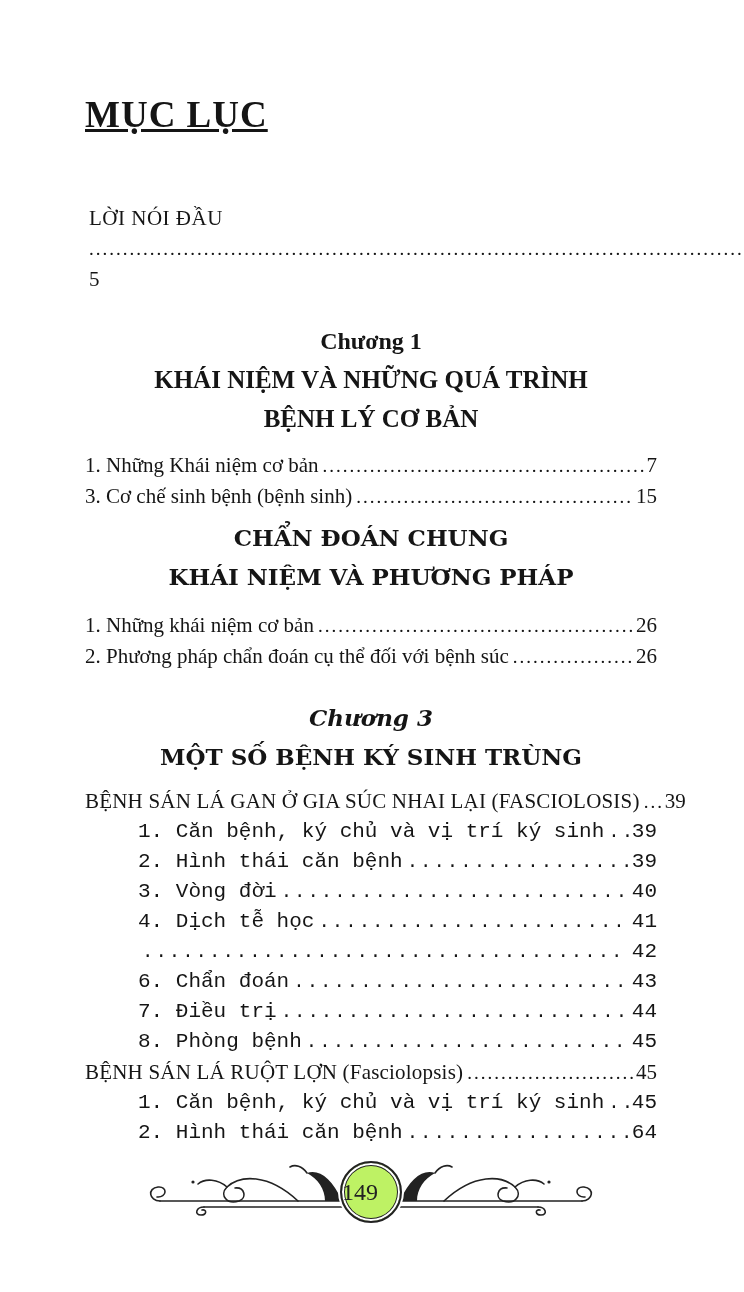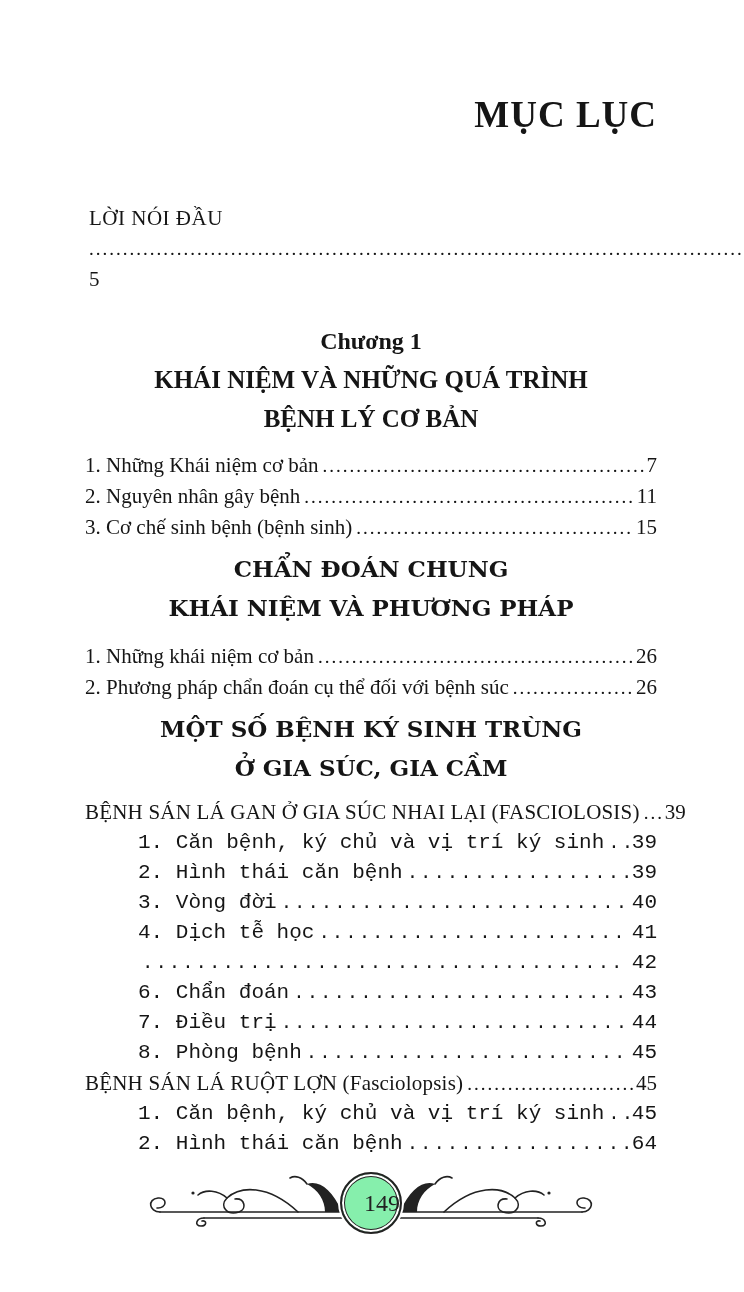--- a/index.html
+++ b/index.html
@@ -5,22 +5,22 @@
   html,body{margin:0;padding:0;}
   body{
     width:744px;height:1292px;background:#ffffff;color:#151515;
     font-family:"Liberation Serif", serif;
     -webkit-font-smoothing:antialiased;
   }
   .page{position:relative;width:744px;height:1292px;overflow:hidden;background:#fff;}
   .content{margin:0 87px 0 85px;}
 
   .doc-title{
-    margin:95px 0 0 0;text-align:right;font-weight:bold;
-    font-size:37px;line-height:40px;letter-spacing:1px;
+    margin:95px 0 0 0;text-align:left;font-weight:bold;
+    font-size:37px;line-height:40px;letter-spacing:1px;text-decoration:underline;
   }
 
   .row{display:flex;align-items:baseline;font-size:21px;line-height:30px;}
   .row .lbl{white-space:nowrap;flex:0 0 auto;}
   .row .leader{flex:1 1 auto;overflow:hidden;white-space:nowrap;min-width:18px;margin:0 3px 0 4px;}
   .row .leader::after{
     content:"......................................................................................................................................................................";
     letter-spacing:2px;font-size:19px;
   }
   .row .pg{flex:0 0 auto;white-space:nowrap;}
@@ -50,22 +50,22 @@
 
   
   .ornament{
     position:relative;margin-top:4px;height:80px;width:100%;
     display:flex;align-items:center;justify-content:center;
   }
   .flourish{flex:0 0 auto;display:block;}
   .flourish.right{transform:scaleX(-1);}
   .page-circle{
     position:relative;z-index:2;width:58px;height:58px;margin:0 -6px;
-    border:2px solid #222;border-radius:50%;background:#86efac;
-    display:flex;align-items:center;justify-content:flex-end;
+    border:2px solid #222;border-radius:50%;background:#bef264;
+    display:flex;align-items:center;justify-content:flex-start;
     box-shadow:0 0 0 2px #fff, inset 0 0 0 2px #fff, inset 0 0 0 3px #222;
   }
   .page-circle span{font-size:24px;line-height:1;color:#222;}
 </style>
 </head>
 <body>
 
 <div class="page">
   <div class="content">
 
@@ -81,25 +81,20 @@
       <div class="chap-label">Chương 1</div>
       <div class="chap-title">KHÁI NIỆM VÀ NHỮNG QUÁ TRÌNH</div>
       <div class="chap-title">BỆNH LÝ CƠ BẢN</div>
       <div class="entries ch1">
         <div class="row">
           <span class="lbl">1. Những Khái niệm cơ bản</span>
           <span class="leader"></span>
           <span class="pg">7</span>
         </div>
         <div class="row">
-          <span class="lbl">2. Nguyên nhân gây bệnh</span>
-          <span class="leader"></span>
-          <span class="pg">11</span>
-        </div>
-        <div class="row">
           <span class="lbl">3. Cơ chế sinh bệnh (bệnh sinh)</span>
           <span class="leader"></span>
           <span class="pg">15</span>
         </div>
       </div>
     </div>
 
     <div class="chapter ch2">
       <div class="chap-title heavy">CHẨN ĐOÁN CHUNG</div>
       <div class="chap-title heavy">KHÁI NIỆM VÀ PHƯƠNG PHÁP</div>
@@ -111,22 +106,22 @@
         </div>
         <div class="row">
           <span class="lbl">2. Phương pháp chẩn đoán cụ thể đối với bệnh súc</span>
           <span class="leader"></span>
           <span class="pg">26</span>
         </div>
       </div>
     </div>
 
     <div class="chapter ch3">
+      <div class="chap-label italic">Chương 3</div>
       <div class="chap-title heavy">MỘT SỐ BỆNH KÝ SINH TRÙNG</div>
-      <div class="chap-title heavy">Ở GIA SÚC, GIA CẦM</div>
       <div class="entries ch3">
         <div class="row section">
           <span class="lbl">BỆNH SÁN LÁ GAN Ở GIA SÚC NHAI LẠI  (FASCIOLOSIS)</span>
           <span class="leader"></span>
           <span class="pg">39</span>
         </div>
         <div class="row indent">
           <span class="lbl">1. Căn bệnh, ký chủ và vị trí ký sinh</span>
           <span class="leader"></span>
           <span class="pg">39</span>

